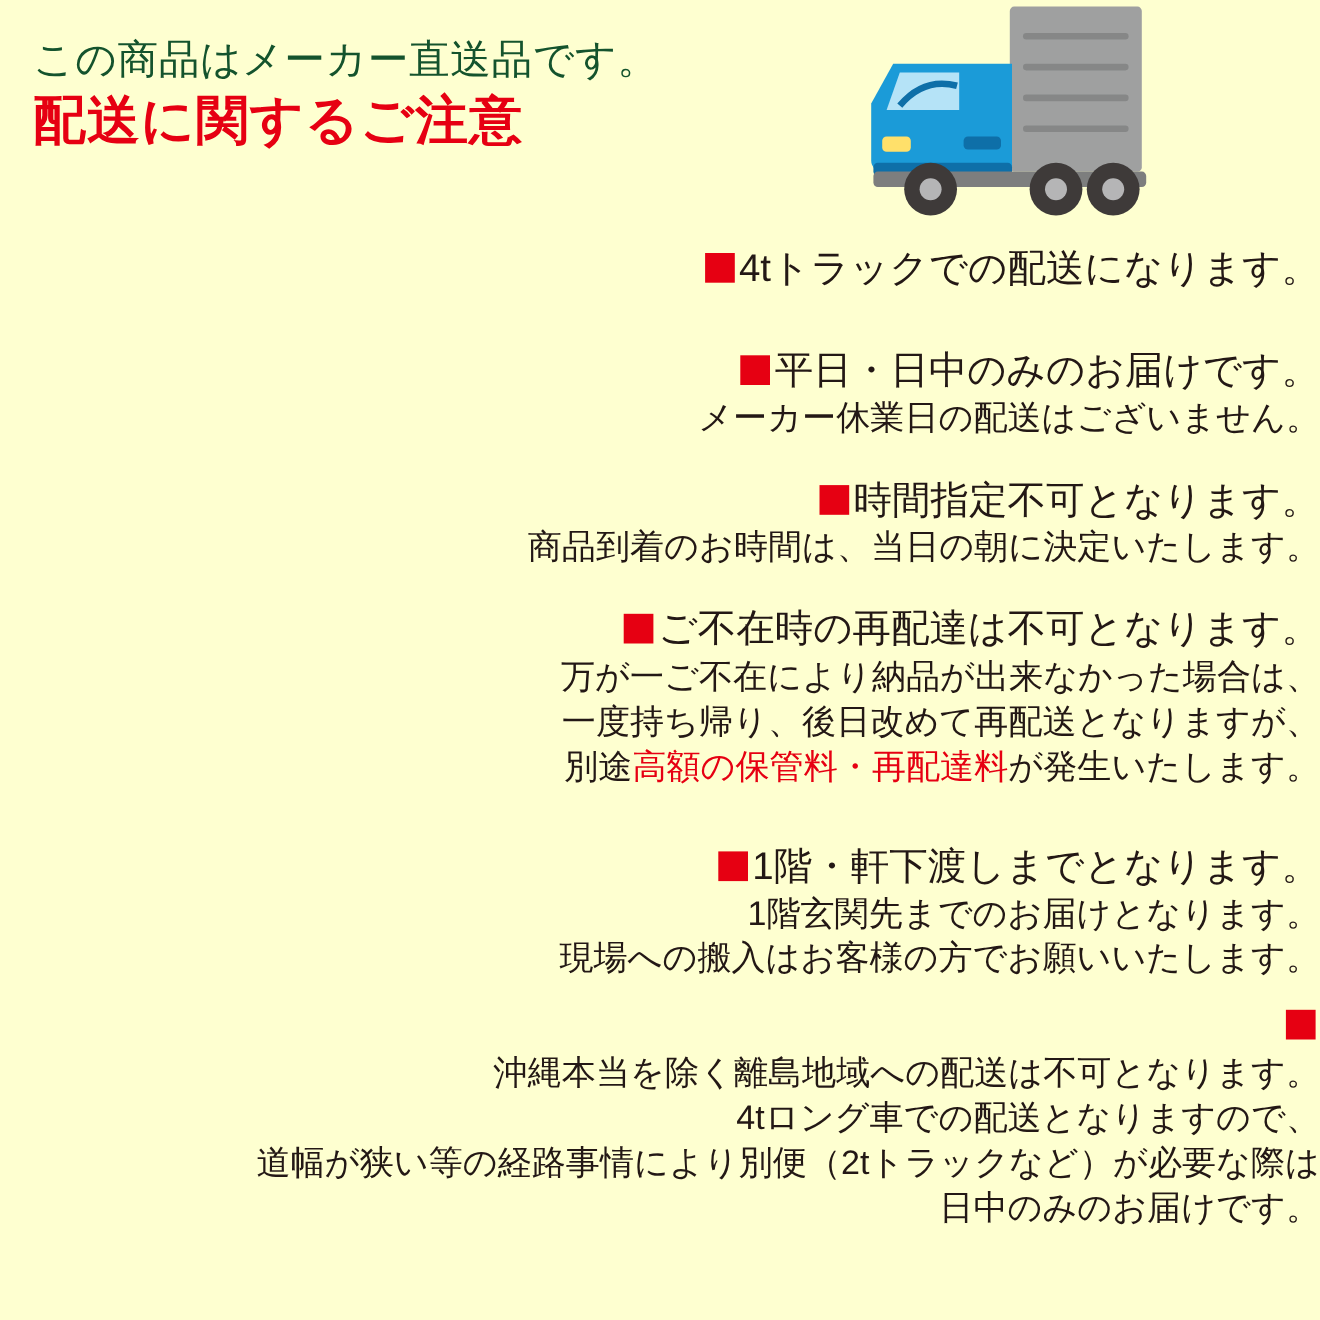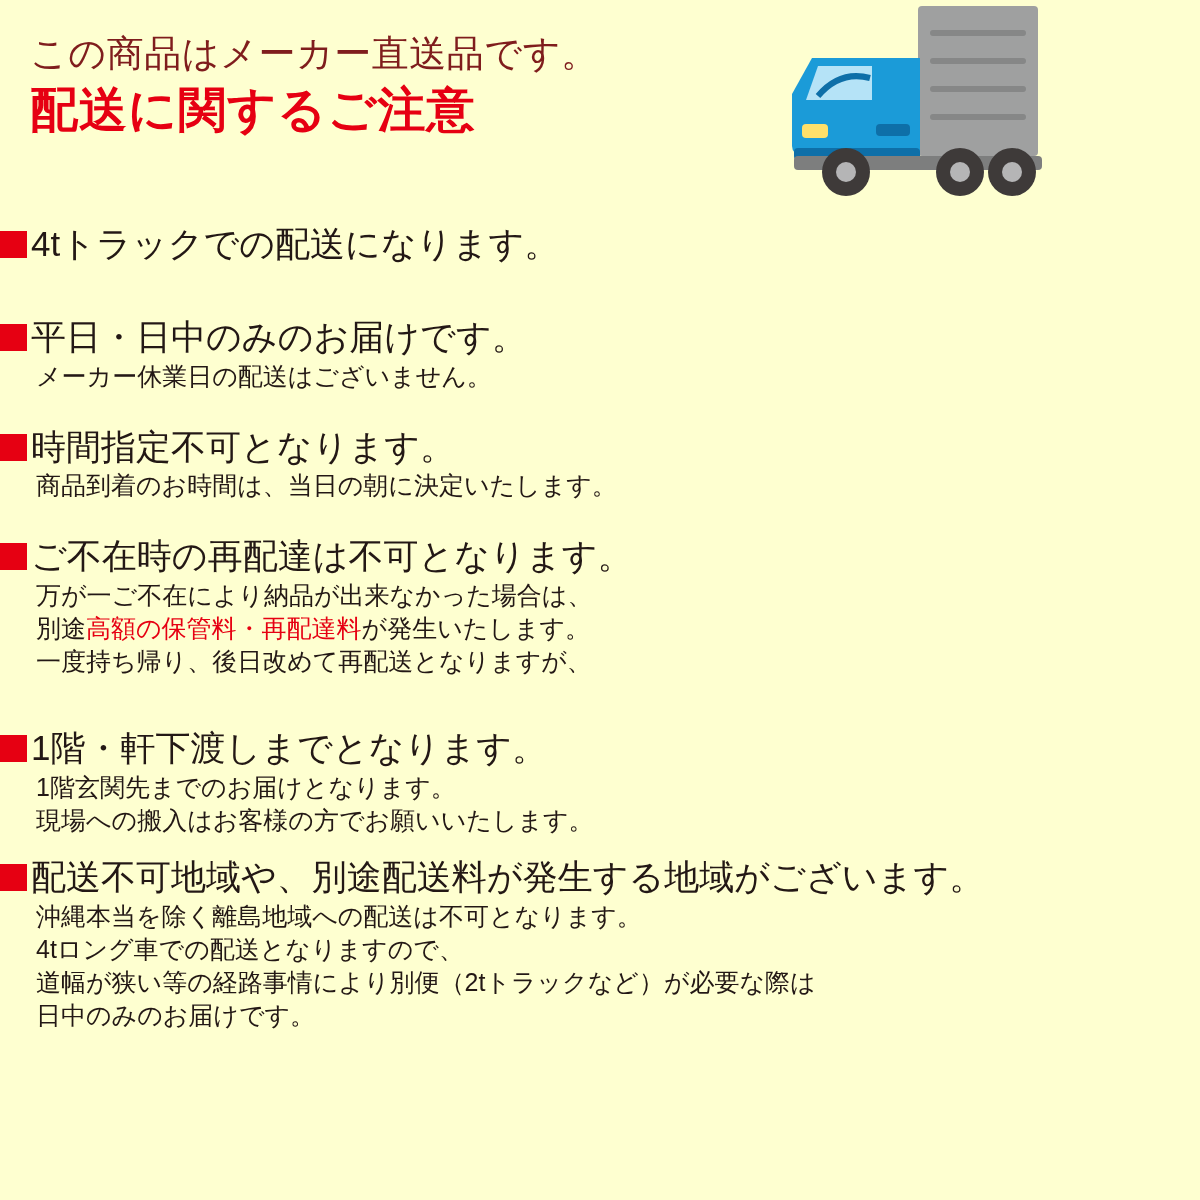--- a/index.html
+++ b/index.html
@@ -26,21 +26,21 @@
   .header {
     position: absolute;
     top: 34px;
     left: 30px;
     width: 760px;
   }
   .header-sub {
     font-size: 37px;
     line-height: 1.1;
     letter-spacing: 0.5px;
-    color: #7f1d1d;
+    color: #14532d;
     white-space: nowrap;
   }
   .header-title {
     margin-top: 8px;
     font-size: 48px;
     line-height: 1.12;
     font-weight: bold;
     color: #e60012;
     letter-spacing: 1px;
     white-space: nowrap;
@@ -56,41 +56,41 @@
   }
 
   
   .content {
     position: absolute;
     top: 222px;
     left: 0;
     width: 1200px;
   }
   .block {
-    text-align: left;
+    text-align: right;
     margin-bottom: 4px;
   }
   .headline {
     font-size: 35px;
     line-height: 1.28;
     color: #231815;
     letter-spacing: 0px;
     white-space: nowrap;
   }
   .sq {
     display: inline-block;
     width: 27px;
     height: 27px;
     background: #e60012;
     margin-right: 4px;
     position: relative;
     top: 2px;
   }
   .detail {
-    font-size: 25px;
+    font-size: 31px;
     line-height: 1.32;
     color: #231815;
     white-space: nowrap;
     padding-left: 36px;
   }
   .em-red {
     color: #e60012;
   }
   .gap-sm { height: 14px; }
   .gap-md { height: 28px; }
@@ -164,41 +164,41 @@
       <div class="detail">商品到着のお時間は、当日の朝に決定いたします。</div>
     </div>
 
     <div class="gap-md"></div>
 
     <div class="block">
       <div class="headline">
         <span class="sq"></span><span>ご不在時の再配達は不可となります。</span>
       </div>
       <div class="detail">万が一ご不在により納品が出来なかった場合は、</div>
+      <div class="detail">一度持ち帰り、後日改めて再配送となりますが、</div>
       <div class="detail">
         <span>別途</span><span class="em-red">高額の保管料・再配達料</span><span>が発生いたします。</span>
       </div>
-      <div class="detail">一度持ち帰り、後日改めて再配送となりますが、</div>
     </div>
 
     <div class="gap-lg"></div>
 
     <div class="block">
       <div class="headline">
         <span class="sq"></span><span>1階・軒下渡しまでとなります。</span>
       </div>
       <div class="detail">1階玄関先までのお届けとなります。</div>
       <div class="detail">現場への搬入はお客様の方でお願いいたします。</div>
     </div>
 
     <div class="gap-sm"></div>
 
     <div class="block">
       <div class="headline headline-wide">
-        <span class="sq"></span><span>配送不可地域や、別途配送料が発生する地域がございます。</span>
+        <span class="sq"></span>
       </div>
       <div class="detail">沖縄本当を除く離島地域への配送は不可となります。</div>
       <div class="detail">4tロング車での配送となりますので、</div>
       <div class="detail">道幅が狭い等の経路事情により別便（2tトラックなど）が必要な際は</div>
       <div class="detail">日中のみのお届けです。</div>
     </div>
 
   </div>
 </div>
 

